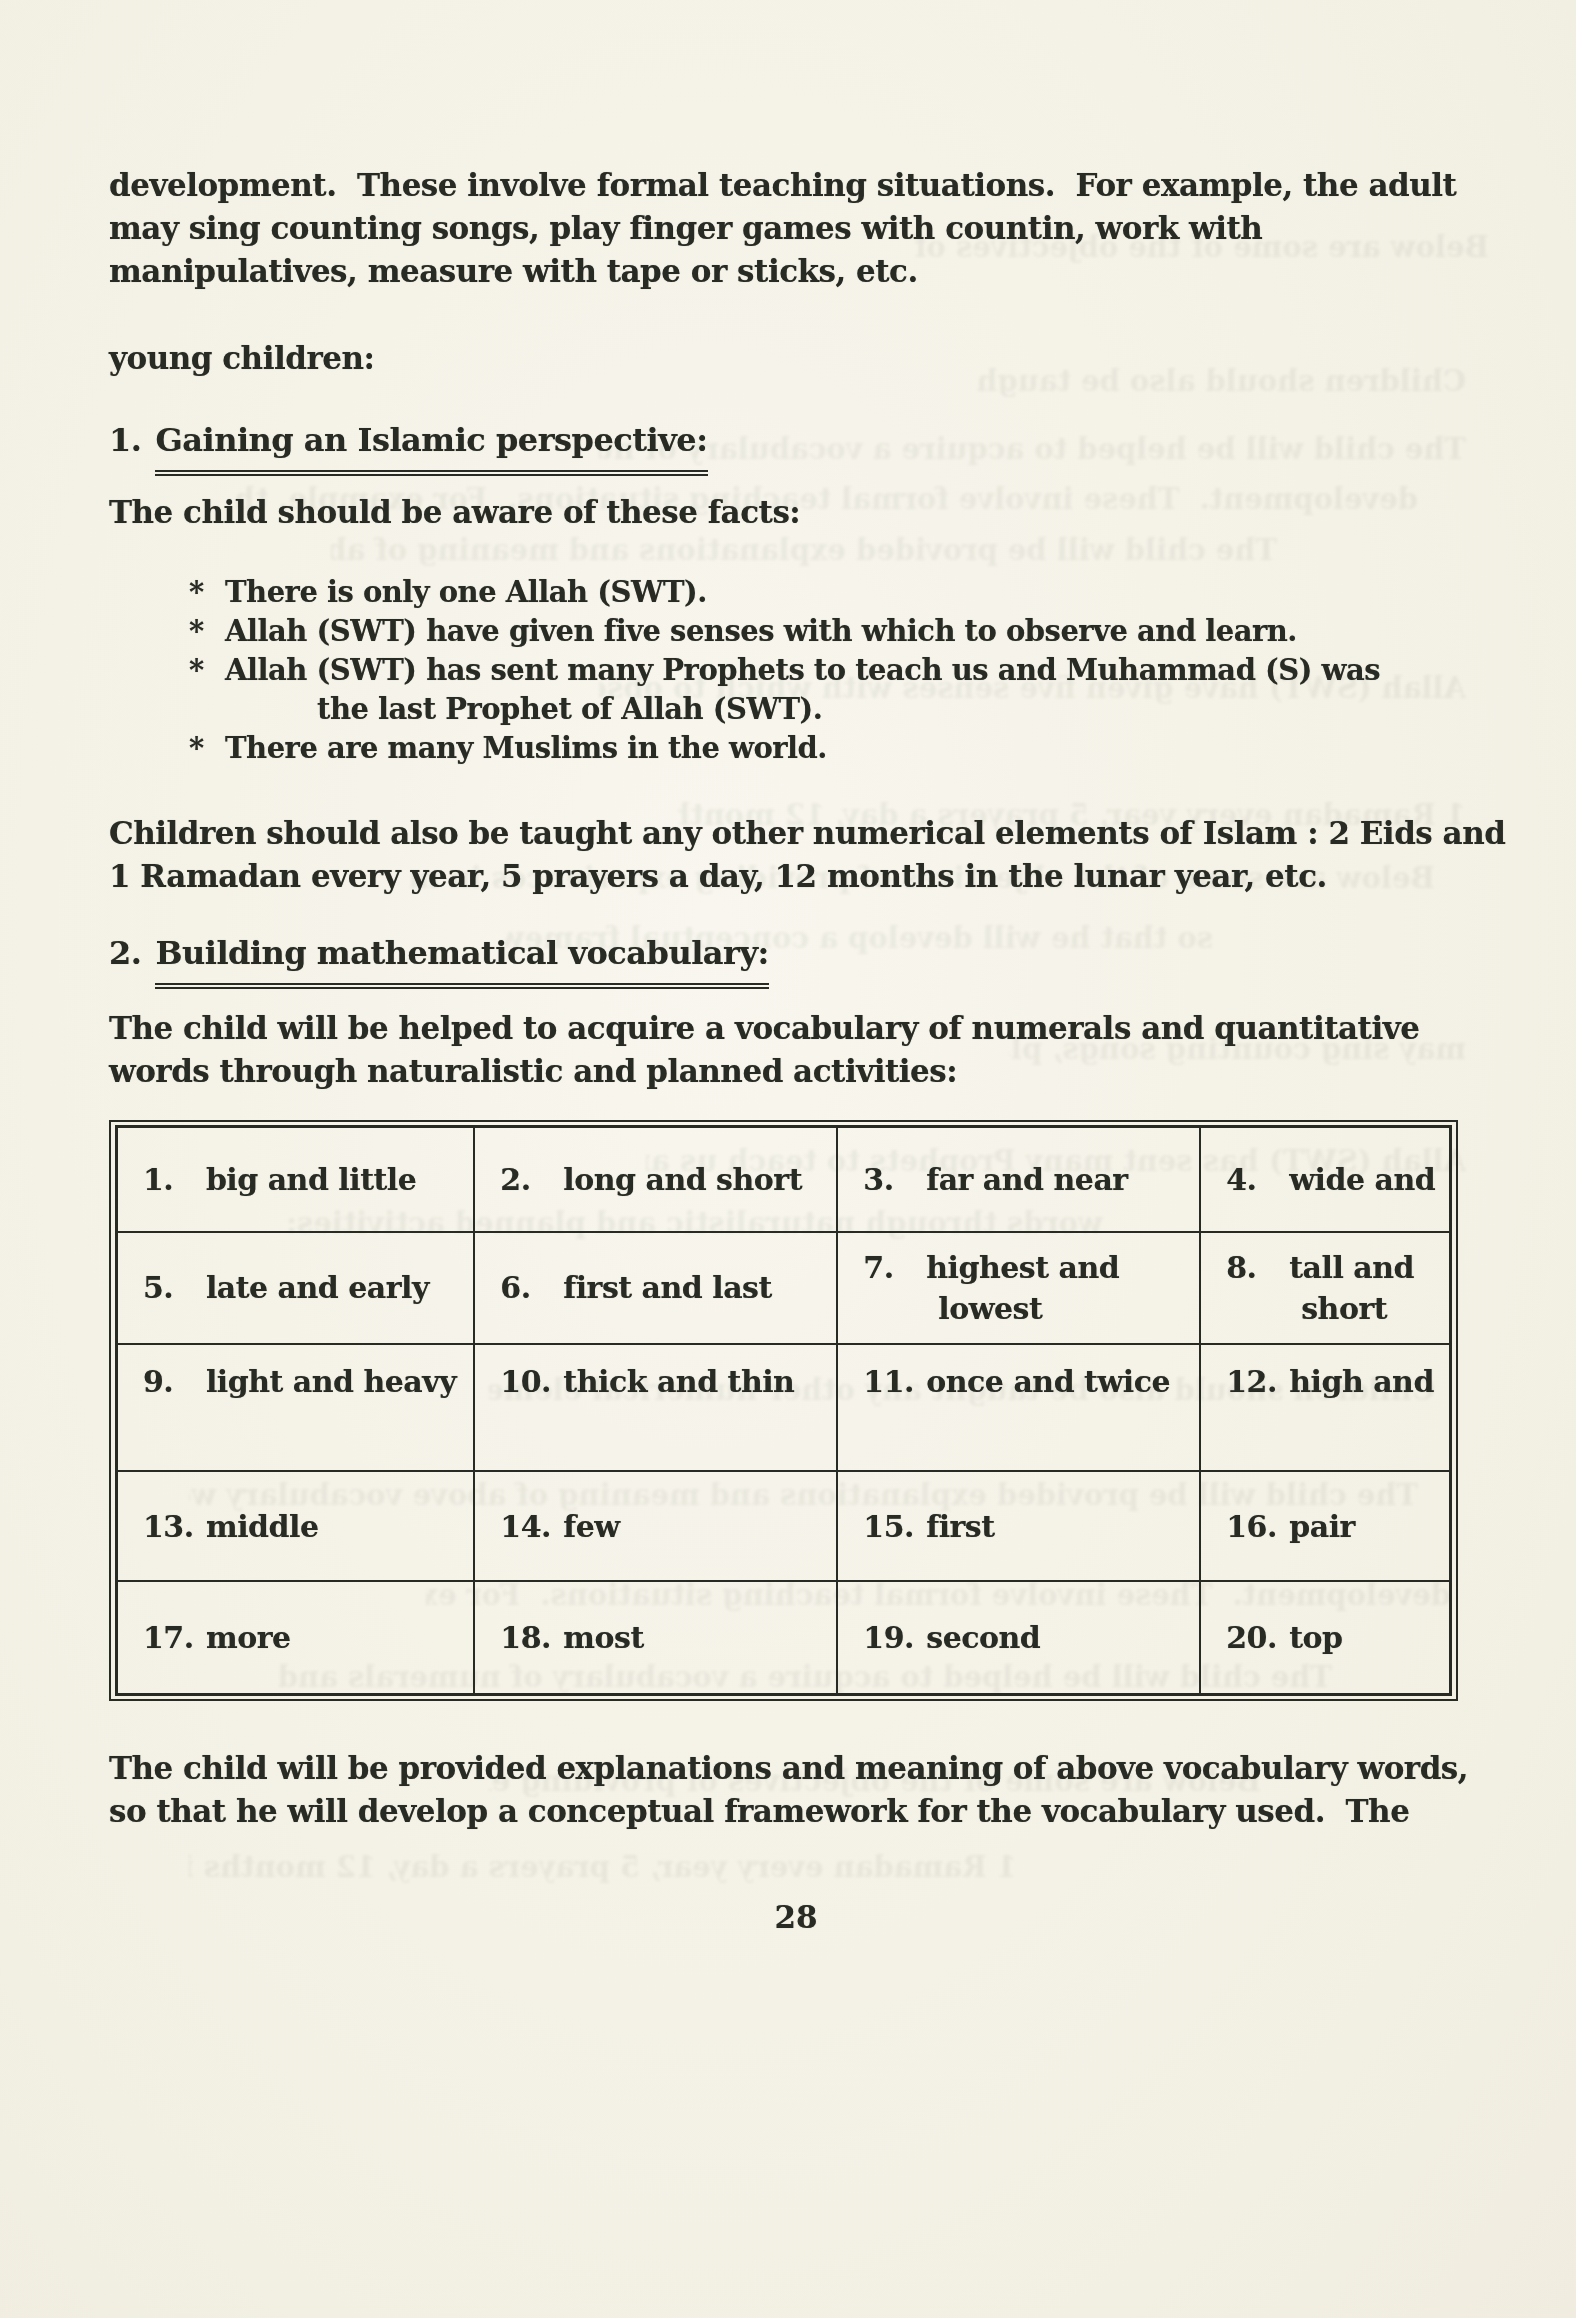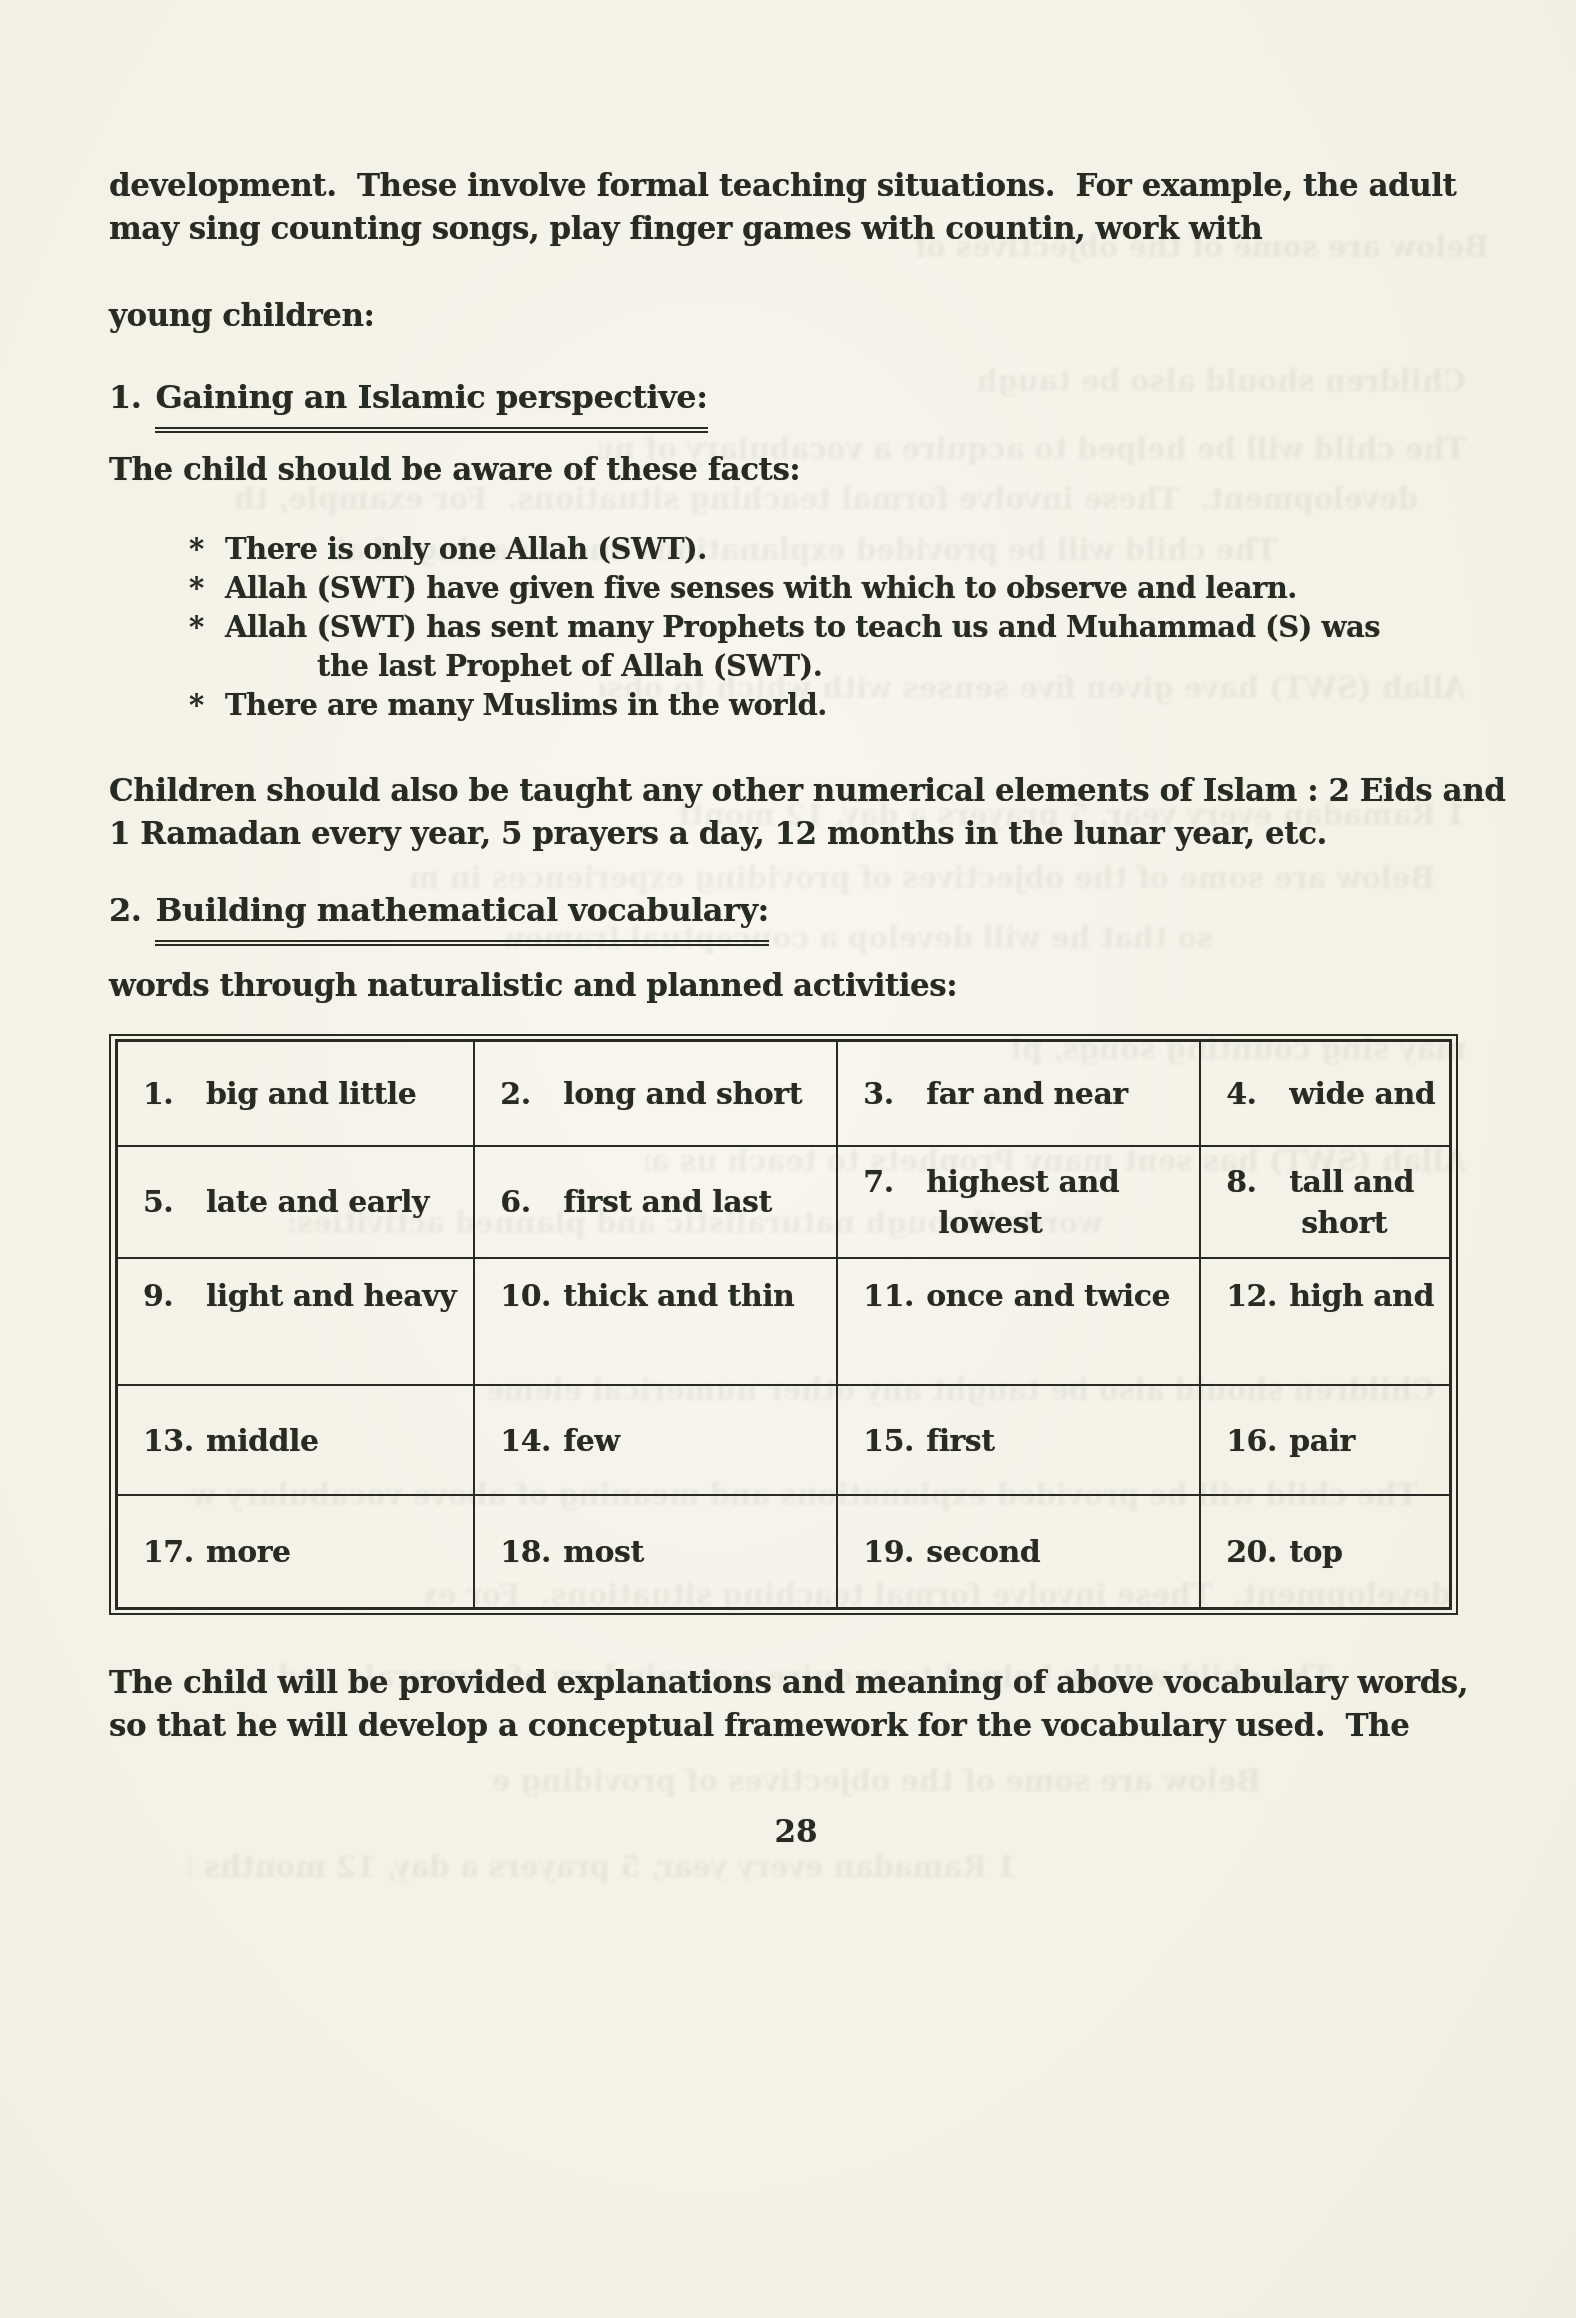--- a/index.html
+++ b/index.html
@@ -107,20 +107,21 @@
     <div class="ghost" style="top:1660px;left:268px;width:1064px">The child will be helped to acquire a vocabulary of numerals and quantitative</div>
     <div class="ghost" style="top:1764px;left:489px;width:772px">Below are some of the objectives of providing experiences in mathematics to the</div>
     <div class="ghost" style="top:1850px;left:189px;width:828px">1 Ramadan every year, 5 prayers a day, 12 months in the lunar year, etc.</div>
   </div>
 
   <div class="content">
 
     <div class="para">
       <div class="line">development.  These involve formal teaching situations.  For example, the adult</div>
       <div class="line">may sing counting songs, play finger games with countin, work with</div>
+      <div class="line">manipulatives, measure with tape or sticks, etc.</div>
     </div>
 
 
     <div class="para mt-objintro">
       <div class="line">young children:</div>
     </div>
 
     <h3 class="sec-head mt-sec1"><span class="num">1.</span><span class="dbl">Gaining an Islamic perspective:</span></h3>
 
     <div class="para mt-sec1intro">
@@ -136,20 +137,21 @@
     </div>
 
     <div class="para mt-note">
       <div class="line">Children should also be taught any other numerical elements of Islam : 2 Eids and</div>
       <div class="line">1 Ramadan every year, 5 prayers a day, 12 months in the lunar year, etc.</div>
     </div>
 
     <h3 class="sec-head mt-sec2"><span class="num">2.</span><span class="dbl">Building mathematical vocabulary:</span></h3>
 
     <div class="para mt-sec2intro">
+      <div class="line">The child will be helped to acquire a vocabulary of numerals and quantitative</div>
       <div class="line">words through naturalistic and planned activities:</div>
     </div>
 
     <div class="tbl-outer">
       <table class="vocab">
         <colgroup>
             <col class="c1">
             <col class="c2">
             <col class="c3">
             <col class="c4">

